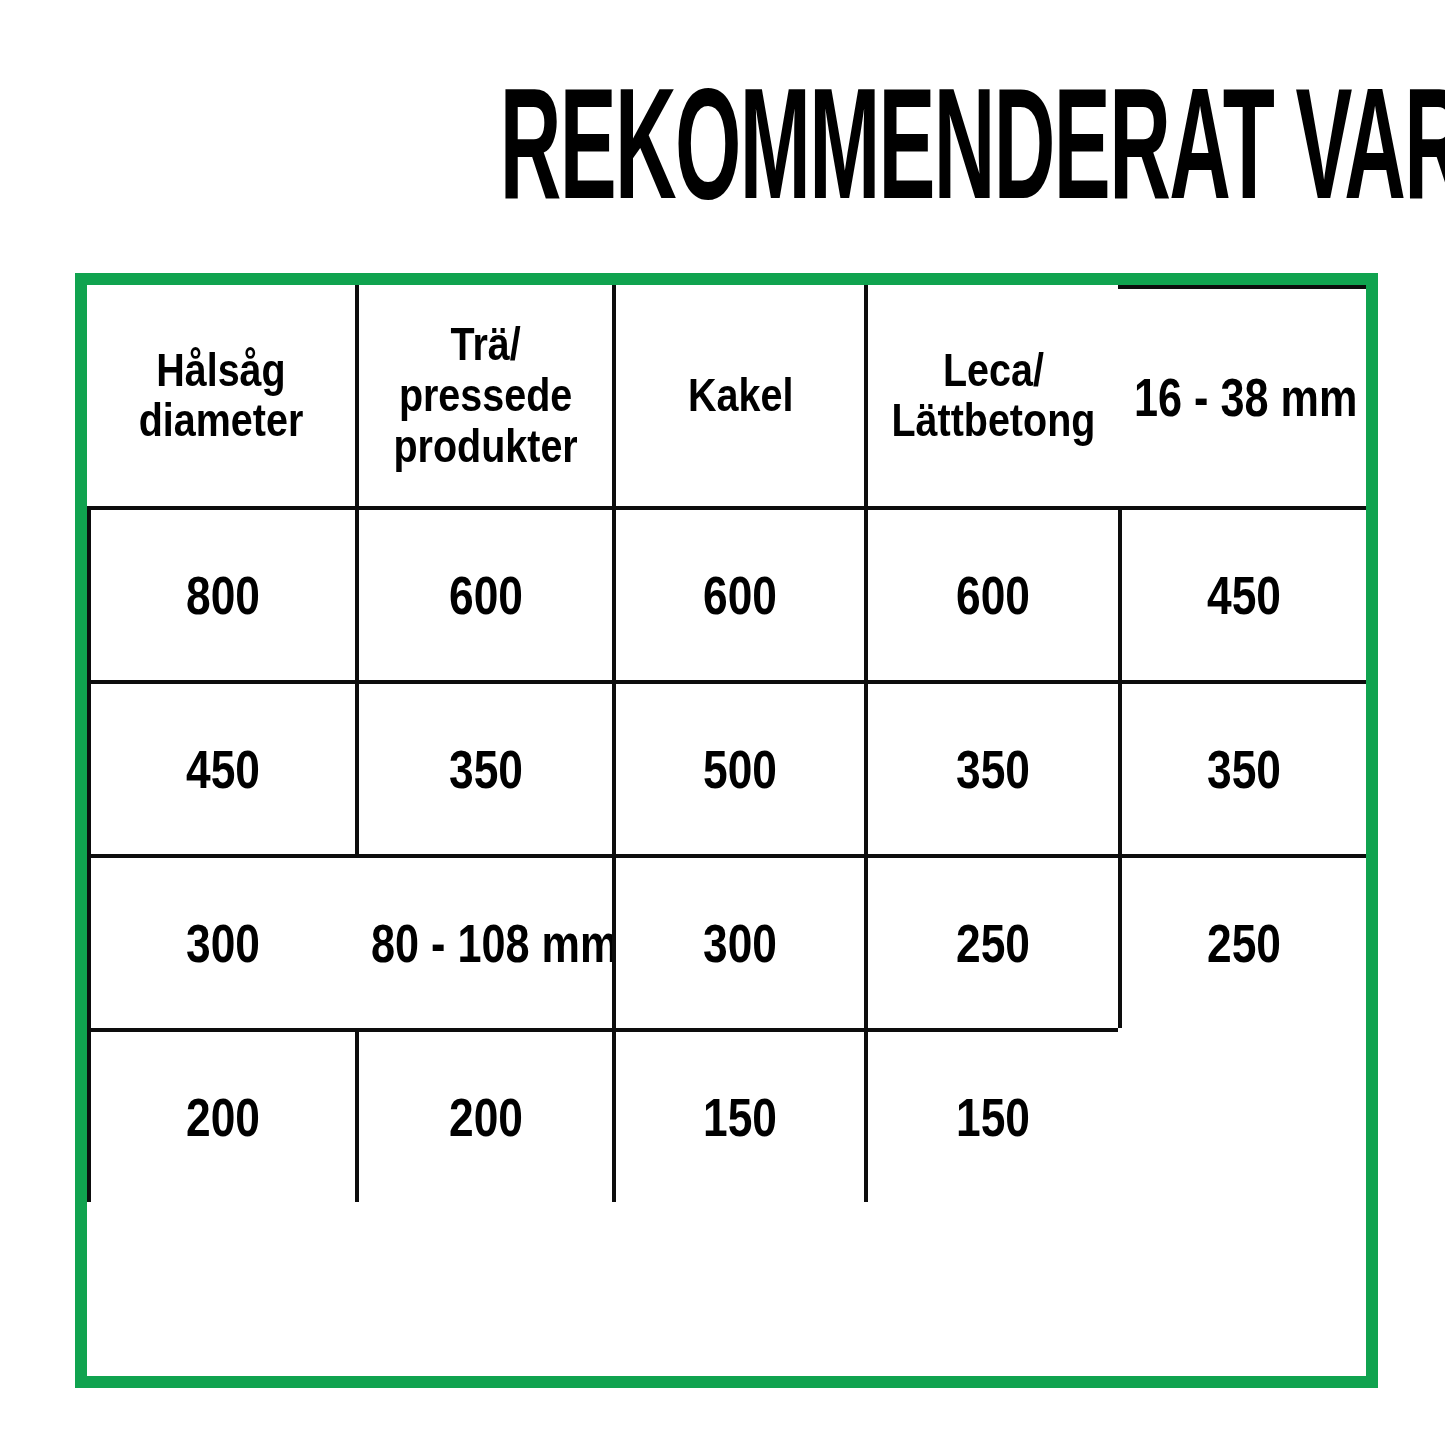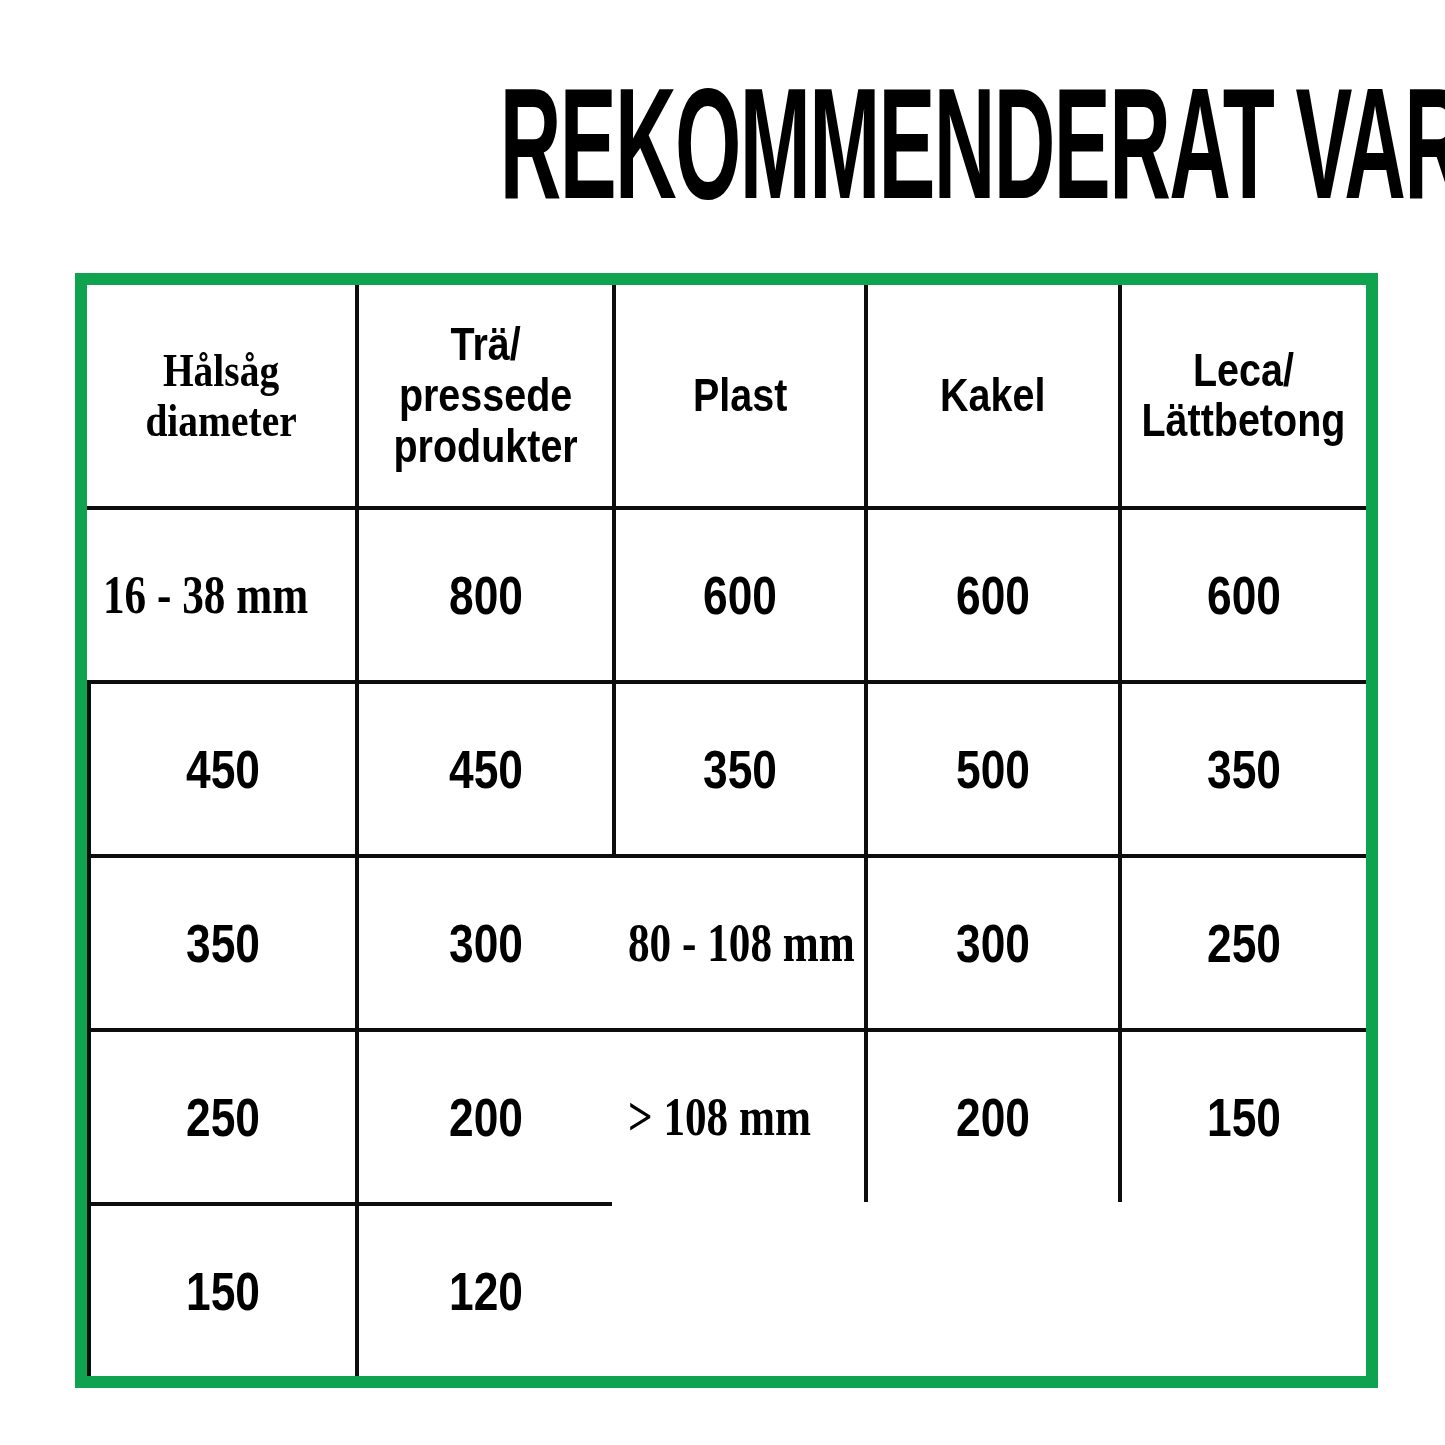--- a/index.html
+++ b/index.html
@@ -51,21 +51,21 @@
   }
 
   .cell {
     display: flex;
     align-items: center;
     justify-content: center;
     border-left: 4px solid #0d0d0d;
     border-top: 4px solid #0d0d0d;
     overflow: hidden;
   }
-  .cell.first-col { border-left: none; font-family: Liberation Serif, serif; }
+  .cell.first-col { border-left: none; }
   .cell.first-row { border-top: none; }
 
   .cell.header span {
     font-size: 47px;
     font-weight: 700;
     line-height: 1.08;
     text-align: center;
     white-space: pre-line;
     transform: scaleX(0.84);
     transform-origin: center;
@@ -100,23 +100,20 @@
 
 <div class="rpm-table">
 
   <div class="cell header first-row first-col">
     <span>Hålsåg
 diameter</span>
   </div>
   <div class="cell header first-row">
     <span>Trä/ pressede
 produkter</span>
-  </div>
-  <div class="cell header first-row">
-    <span>Plast</span>
   </div>
   <div class="cell header first-row">
     <span>Kakel</span>
   </div>
   <div class="cell header first-row">
     <span>Leca/
 Lättbetong</span>
   </div>
 
   <div class="cell label first-col">
@@ -167,28 +164,22 @@
   <div class="cell value">
     <span>250</span>
   </div>
   <div class="cell value">
     <span>250</span>
   </div>
   <div class="cell value">
     <span>200</span>
   </div>
 
-  <div class="cell label first-col">
-    <span>&gt; 108 mm</span>
-  </div>
   <div class="cell value">
     <span>200</span>
   </div>
   <div class="cell value">
     <span>150</span>
   </div>
   <div class="cell value">
     <span>150</span>
   </div>
-  <div class="cell value">
-    <span>120</span>
-  </div>
 </div>
 
 </body></html>

